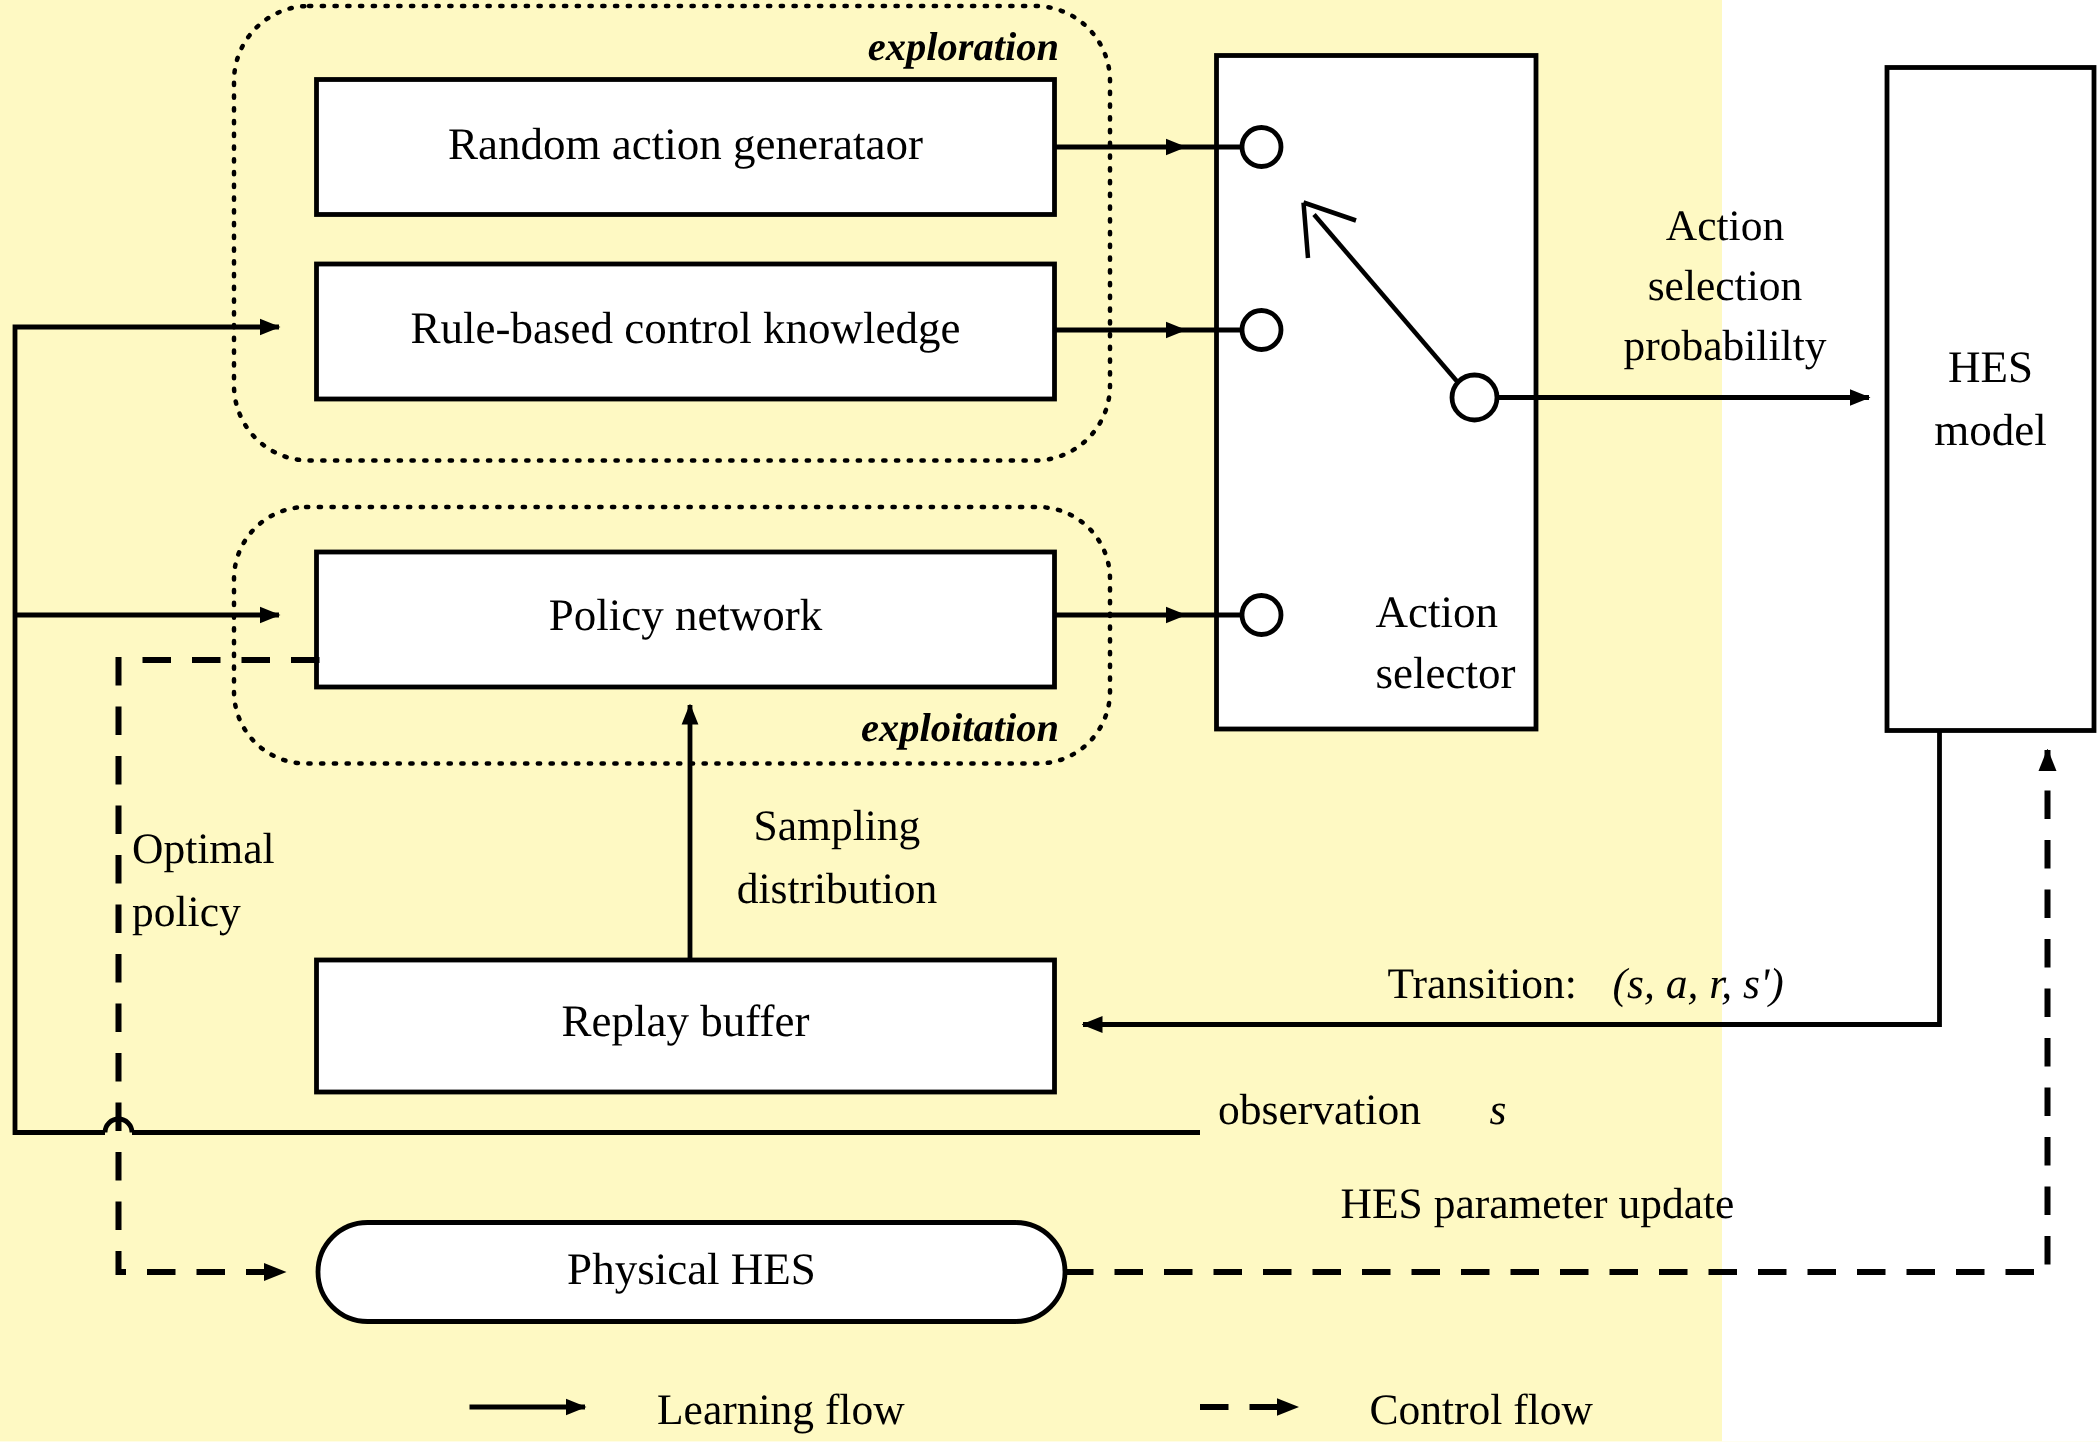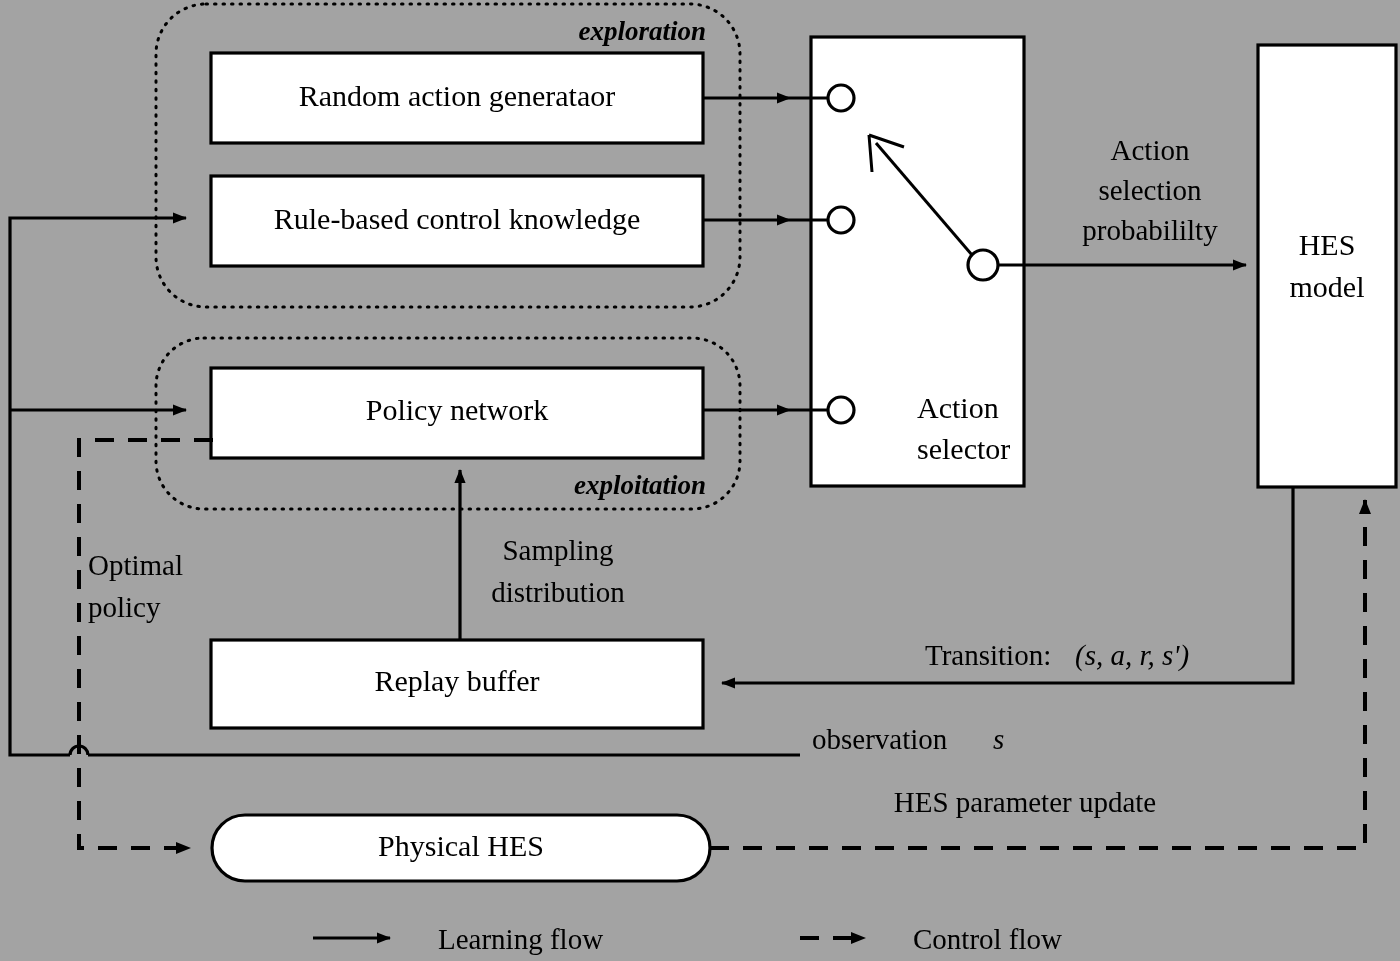--- a/index.html
+++ b/index.html
@@ -2,23 +2,23 @@
 <html><head>
 <meta charset="utf-8">
 <style>
   html, body {
     margin: 0;
     padding: 0;
     background: #ffffff;
   }
   #canvas {
     position: relative;
-    width: 1400px;
+    width: 1148px;
     height: 961px;
-    background: #a3a3a3;
+    background: #fef9c3;
     font-family: "Liberation Serif", "DejaVu Serif", serif;
   }
   svg.diagram {
     position: absolute;
     top: 0; left: 0;
     width: 1400px;
     height: 961px;
   }
   .node-text {
     font-family: "Liberation Serif", "DejaVu Serif", serif;

